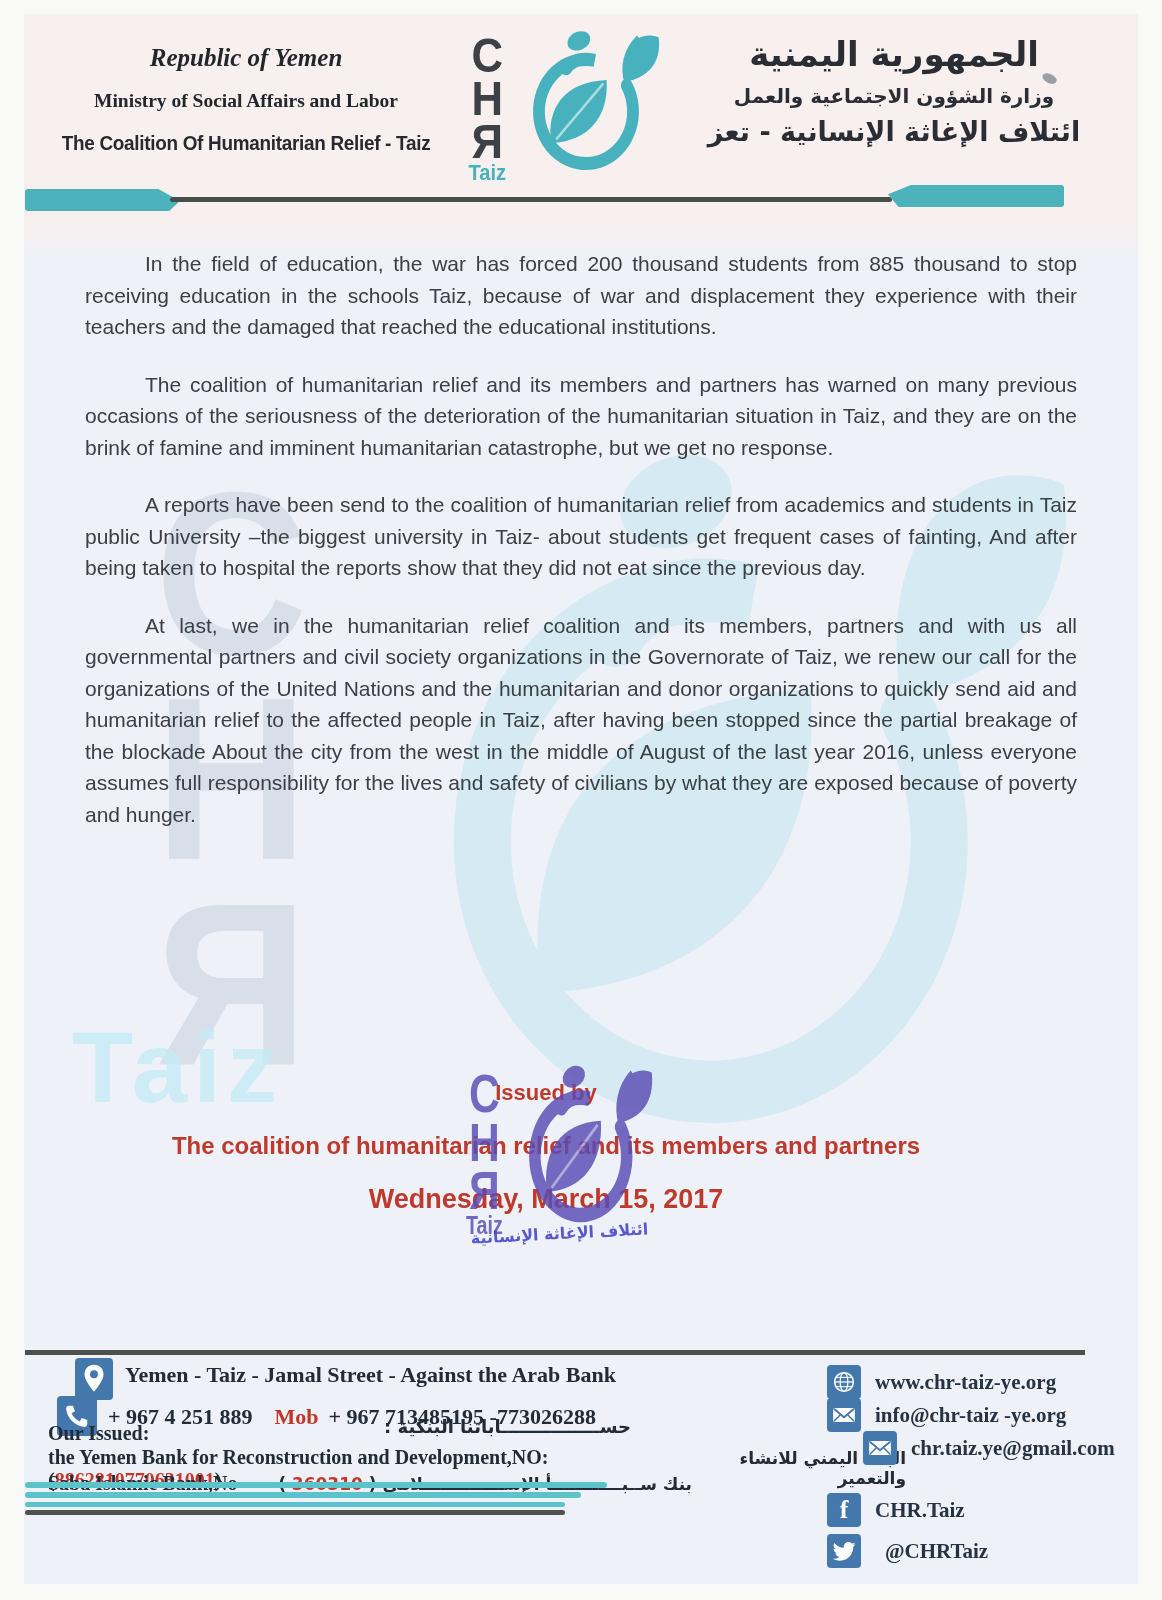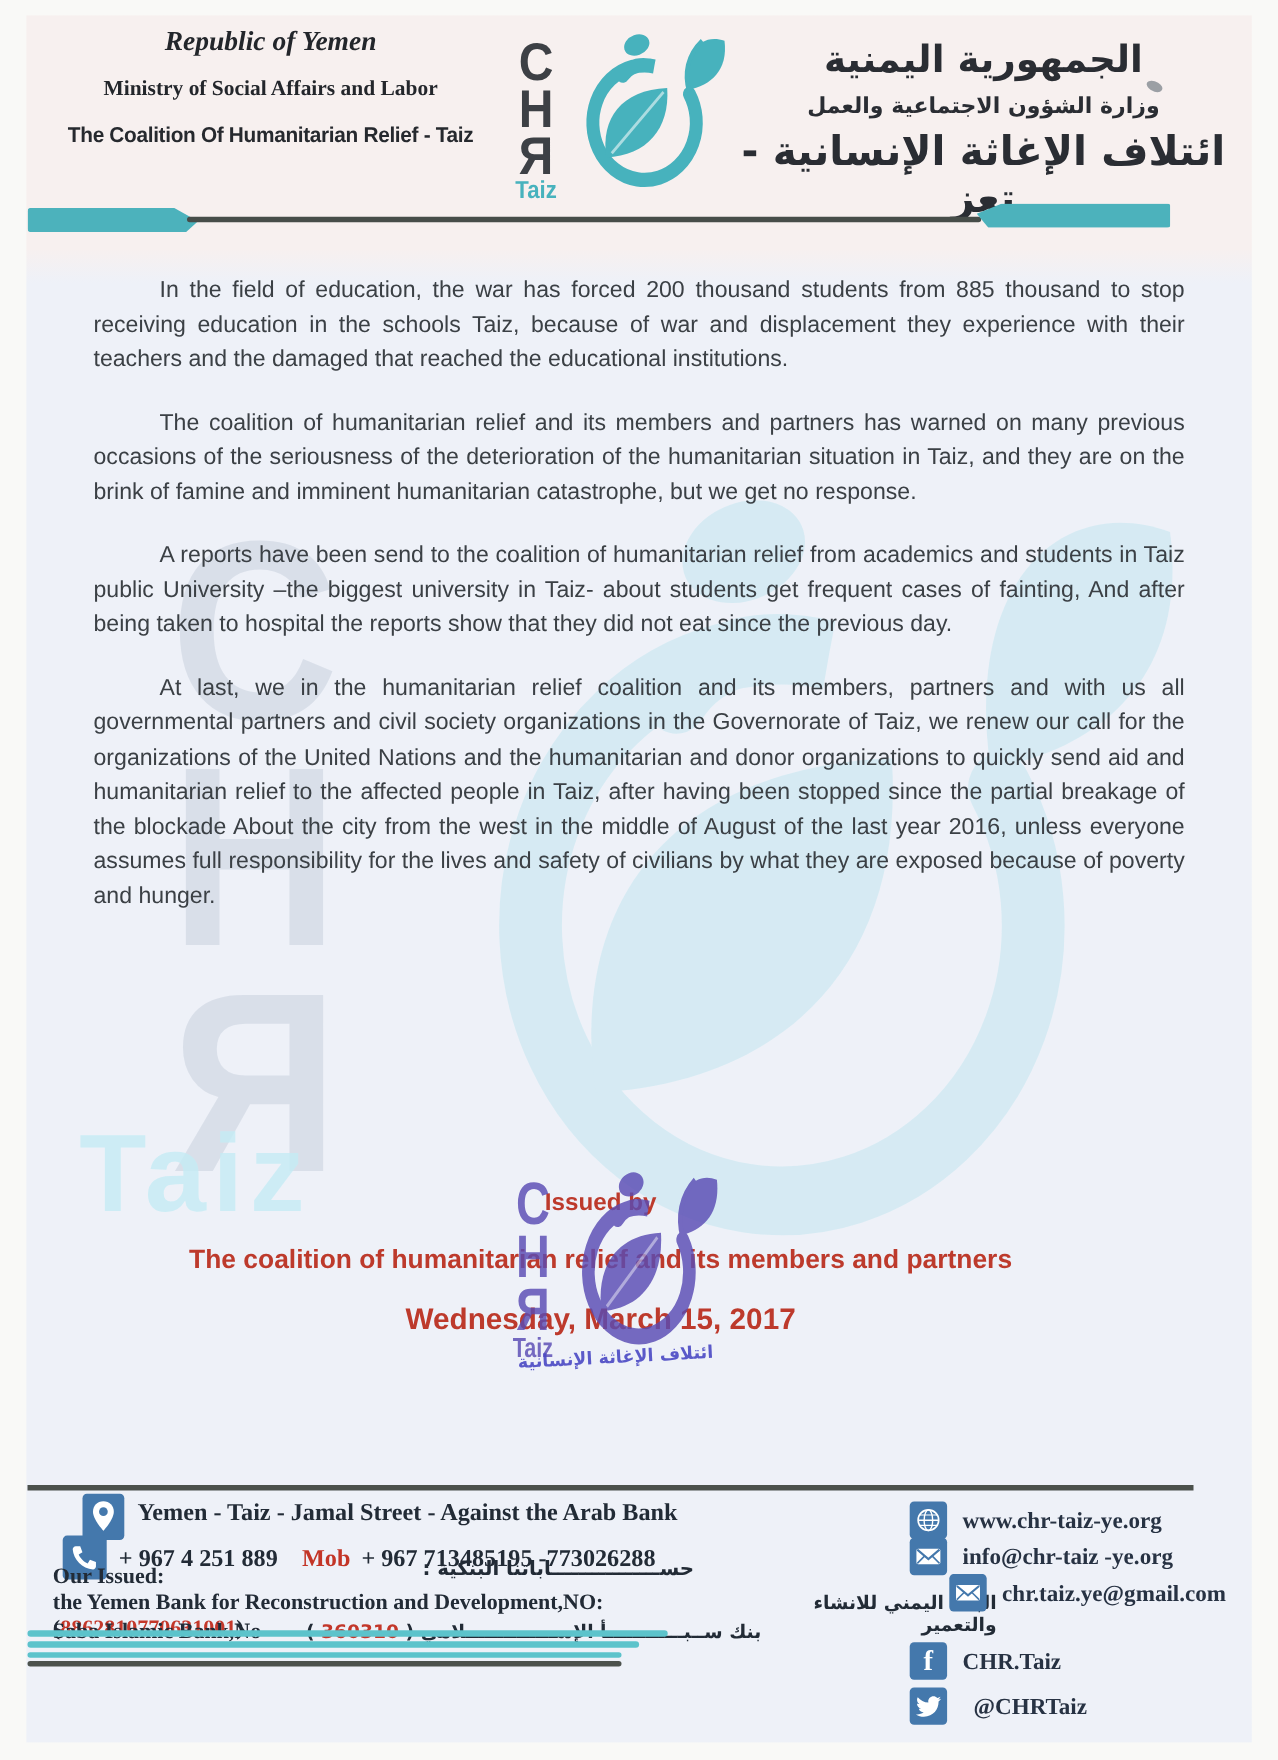--- a/index.html
+++ b/index.html
@@ -9,28 +9,28 @@
     font-family:"Liberation Sans",sans-serif;
     overflow:hidden;
   }
   .page{
     position:absolute;left:24px;top:14px;width:1114px;height:1570px;
     background:linear-gradient(180deg,#f7f0ef 0%,#f7f0ef 13.5%,#eef1f8 15.5%,#eef1f8 100%);
   }
   .abs{position:absolute;}
 
   
-  .hdr-left{left:22px;top:10px;width:400px;text-align:center;color:#23262b;}
+  .hdr-left{left:22px;top:30px;width:400px;text-align:center;color:#23262b;}
   .hdr-country{font-family:"Liberation Serif",serif;font-style:italic;font-weight:bold;font-size:25px;margin:0 0 18px 0;}
   .hdr-ministry{font-family:"Liberation Serif",serif;font-weight:bold;font-size:19.5px;margin:0 0 20px 0;}
   .hdr-org{font-weight:bold;font-size:19.5px;letter-spacing:-0.3px;transform:scaleX(.97);margin:0;color:#26292e;}
   .hdr-right{left:650px;top:20px;width:440px;text-align:center;color:#2a2d33;font-family:"DejaVu Sans",sans-serif;direction:rtl;}
   .hdr-ar1{font-size:34px;font-weight:bold;margin:0 0 10px 0;}
   .hdr-ar2{font-size:20px;font-weight:bold;margin:0 0 8px 0;}
-  .hdr-ar3{font-size:37px;font-weight:bold;margin:0;}
+  .hdr-ar3{font-size:27px;font-weight:bold;margin:0;}
 
   .logo-svg{left:428px;top:12px;width:210px;height:158px;}
   svg text.letter{font-family:"Liberation Sans",sans-serif;font-weight:bold;font-size:52px;}
   svg text.city{font-family:"Liberation Sans",sans-serif;font-weight:bold;font-size:24px;}
   .logo-svg .letter{fill:#3d4045;}
   .logo-svg .ink-f{fill:#47b2bd;}
   .logo-svg .ink-s{stroke:#47b2bd;}
   .logo-svg .city{fill:#47b2bd;}
 
   

